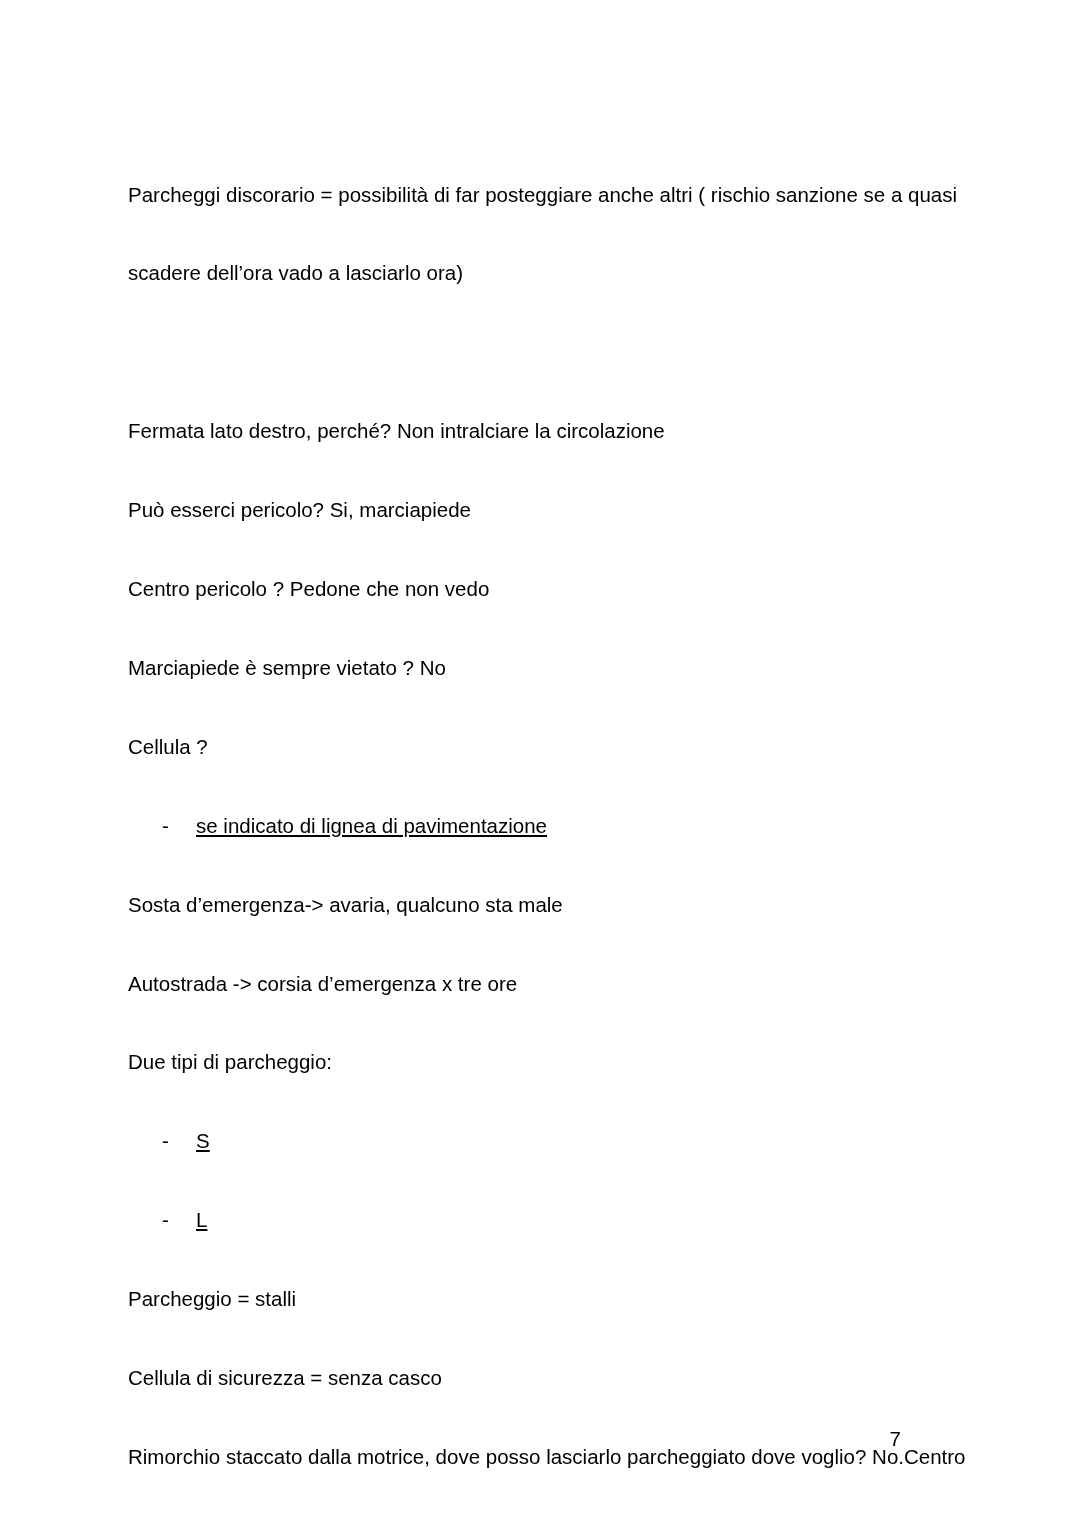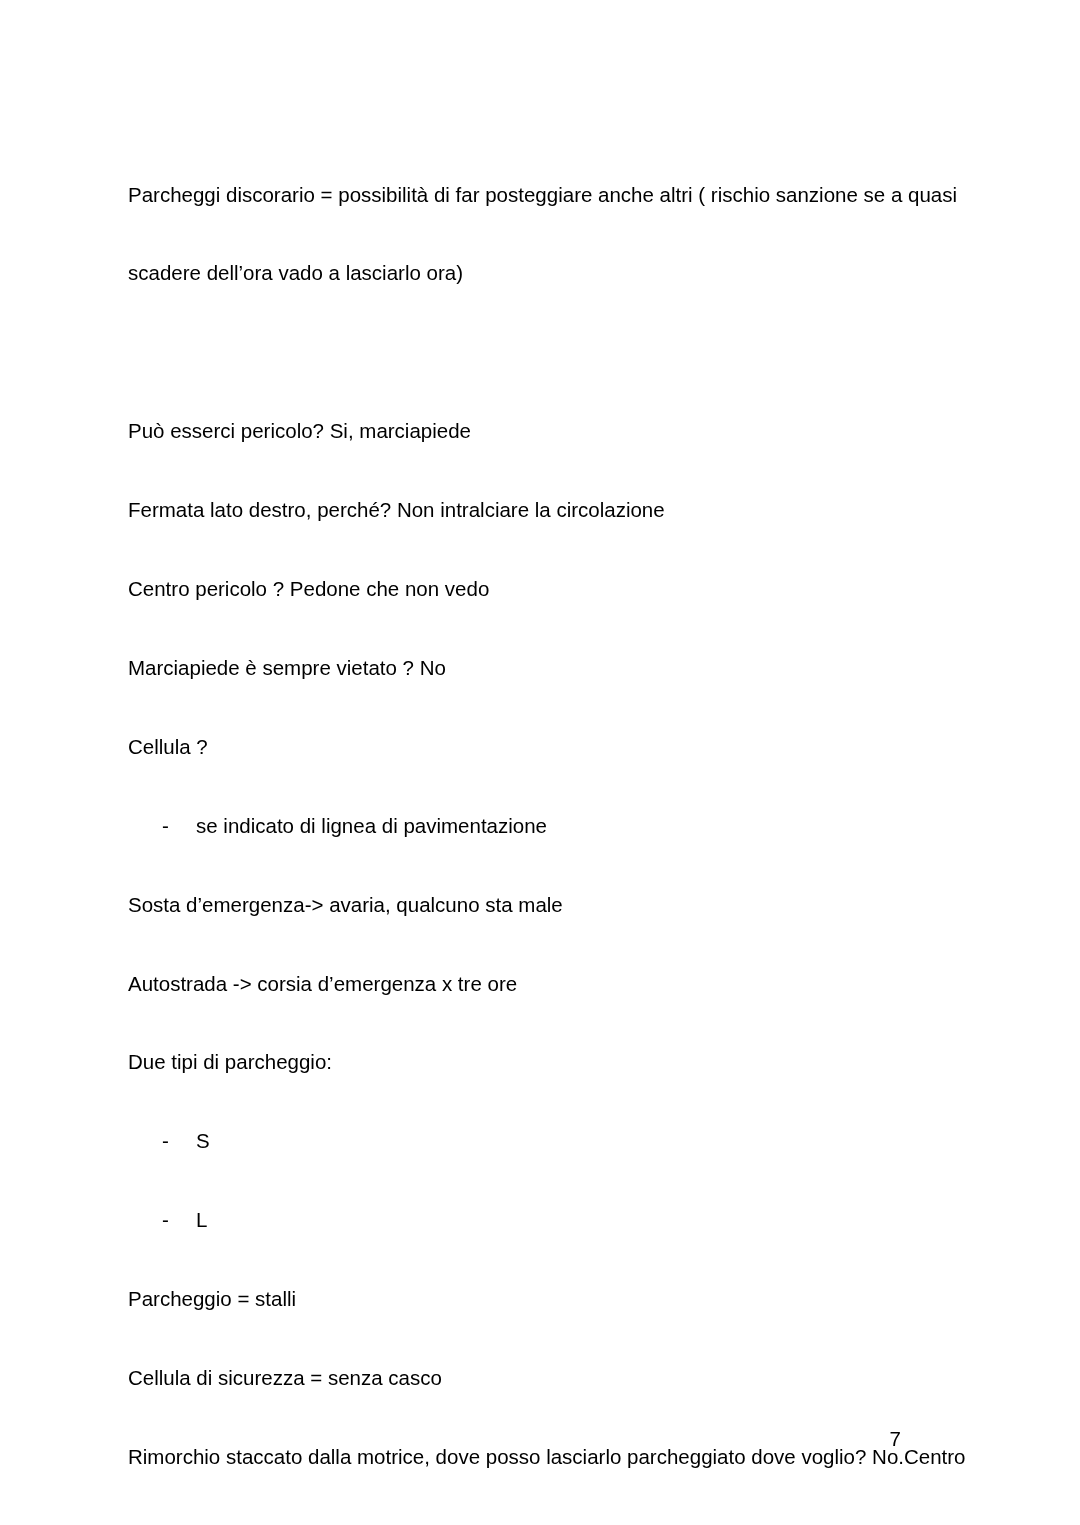--- a/index.html
+++ b/index.html
@@ -31,20 +31,21 @@
     font-size: 20.5px;
     line-height: 26.3px;
     white-space: pre;
     color: #000000;
   }
   .line {
     min-height: 26.3px;
   }
   .line.bullet {
     padding-left: 34px;
+    text-decoration: underline;
   }
   .line.bullet .dash {
     display: inline-block;
     width: 34px;
   }
   .page-number {
     position: absolute;
     top: 1426px;
     right: 131px;
     font-size: 20.5px;
@@ -53,22 +54,22 @@
   }
 </style>
 </head>
 <body>
 
 <div class="doc-page">
   <div class="doc-content">
     <div class="line">Parcheggi discorario = possibilità di far posteggiare anche altri ( rischio sanzione se a quasi</div>
     <div class="line">scadere dell’ora vado a lasciarlo ora)</div>
     <div class="line"></div>
+    <div class="line">Fermata lato destro, perché? Non intralciare la circolazione</div>
     <div class="line">Può esserci pericolo? Si, marciapiede</div>
-    <div class="line">Fermata lato destro, perché? Non intralciare la circolazione</div>
     <div class="line">Centro pericolo ? Pedone che non vedo</div>
     <div class="line">Marciapiede è sempre vietato ? No</div>
     <div class="line">Cellula ?</div>
     <div class="line bullet"><span class="dash">-</span><span>se indicato di lignea di pavimentazione</span></div>
     <div class="line">Sosta d’emergenza-&gt; avaria, qualcuno sta male</div>
     <div class="line">Autostrada -&gt; corsia d’emergenza x tre ore</div>
     <div class="line">Due tipi di parcheggio:</div>
     <div class="line bullet"><span class="dash">-</span><span>S</span></div>
     <div class="line bullet"><span class="dash">-</span><span>L</span></div>
     <div class="line">Parcheggio = stalli</div>

